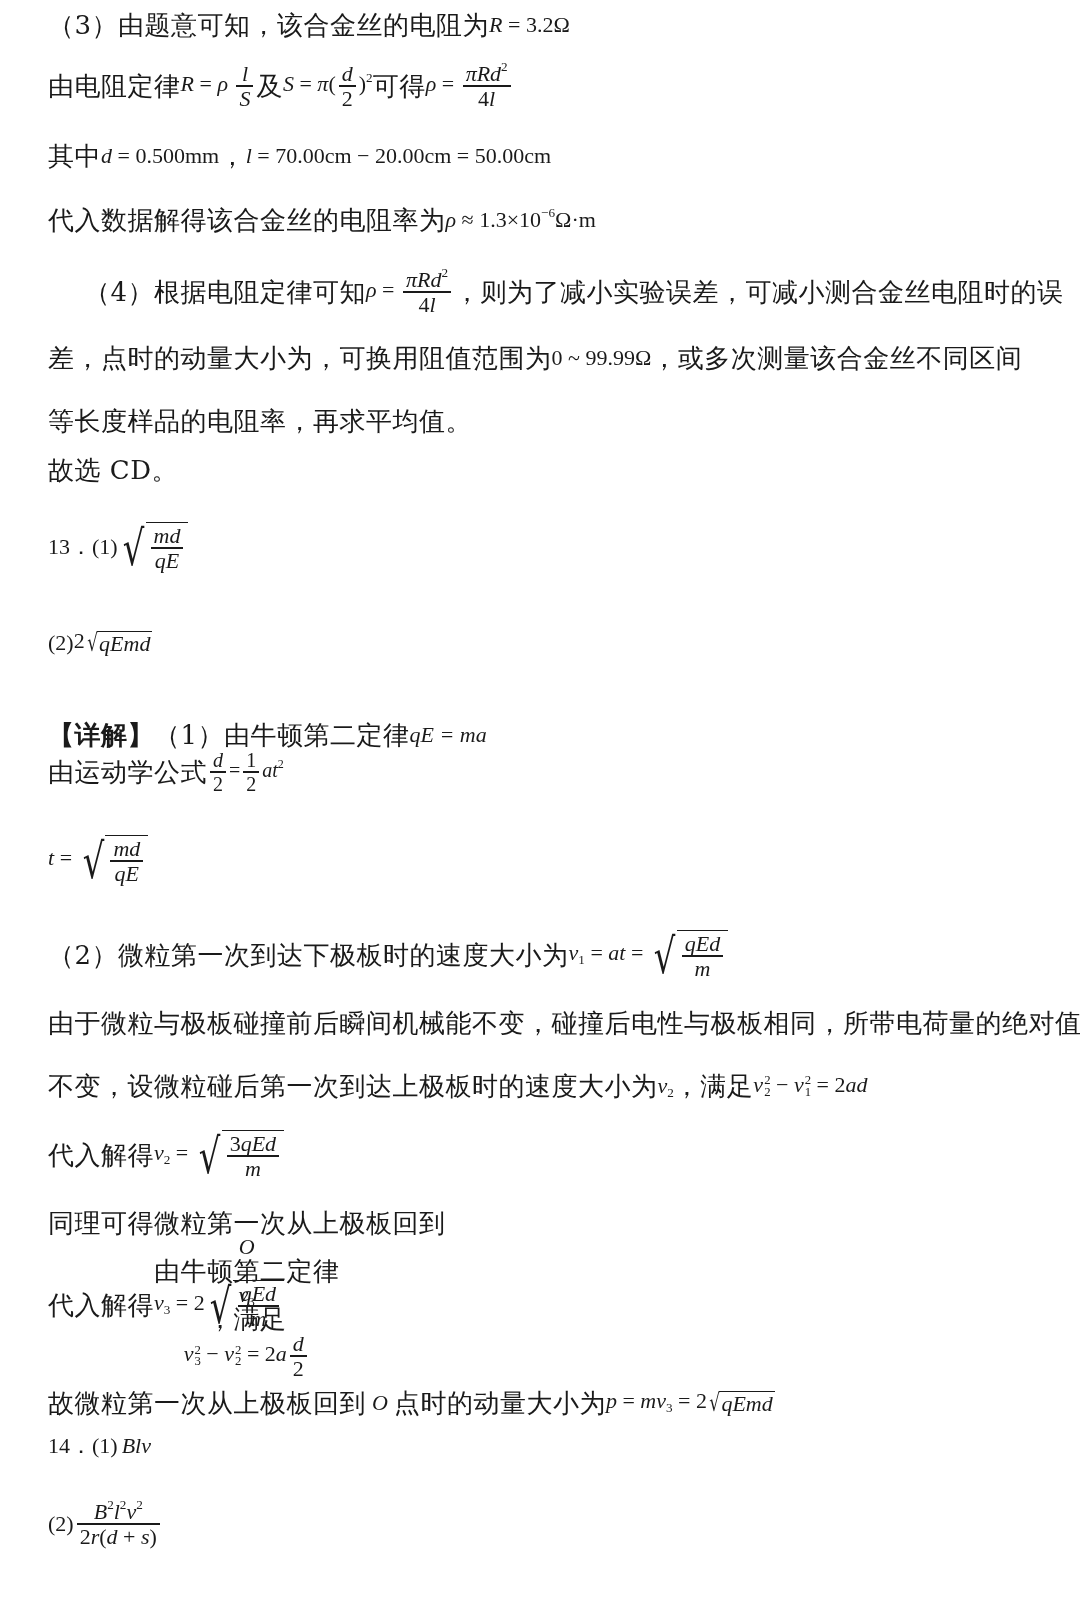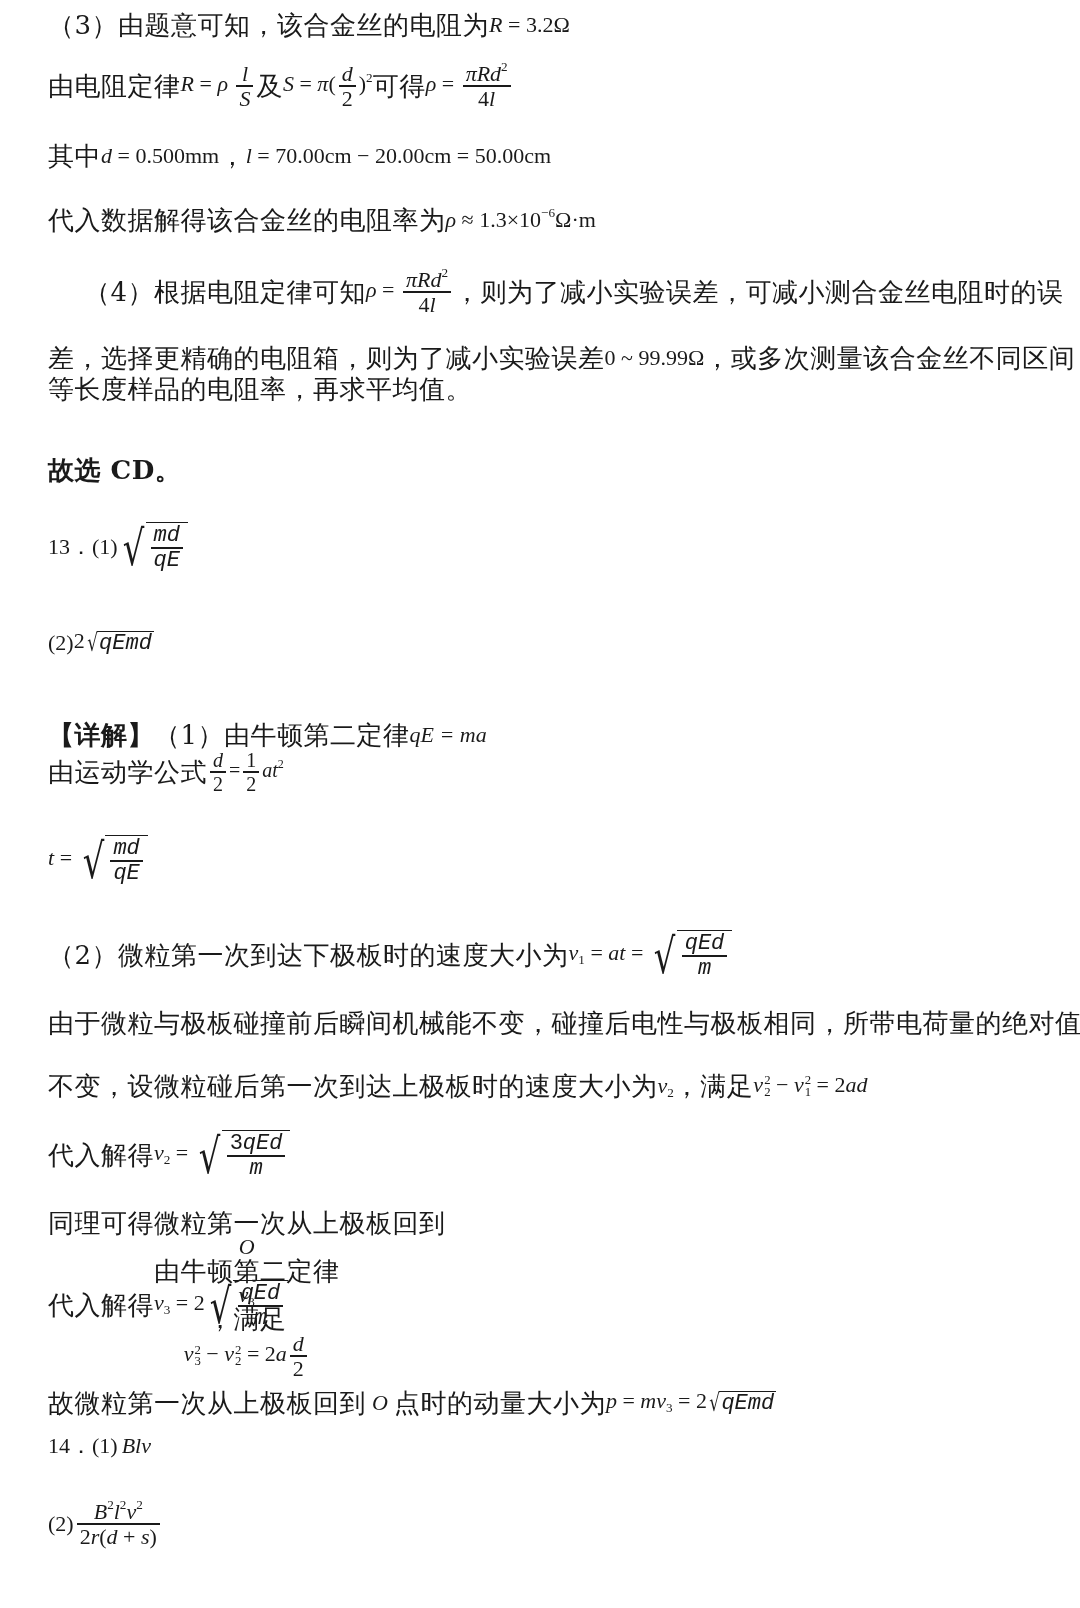--- a/index.html
+++ b/index.html
@@ -11,21 +11,21 @@
   .line { position: absolute; left: 48px; white-space: nowrap; display: flex; align-items: center; line-height: 1; }
   .cn { font-family: "DejaVu Serif", "Liberation Serif", serif; font-size: 26px; letter-spacing: 0.5px; }
   .m { font-family: "Liberation Serif", "DejaVu Serif", serif; font-size: 22px; }
   .i { font-style: italic; }
   .frac { display: inline-flex; flex-direction: column; align-items: center; vertical-align: middle; margin: 0 3px; }
   .frac .num { padding: 0 3px; line-height: 1.05; }
   .frac .bar { align-self: stretch; height: 1.5px; background: #1a1a1a; }
   .frac .den { padding: 0 3px; line-height: 1.1; }
   .sqrt { display: inline-flex; align-items: stretch; vertical-align: middle; }
   .sqrt .rad { font-family: "DejaVu Serif", serif; font-size: 1.35em; line-height: 1; transform: scaleX(0.7); margin-right: -3px; display:flex; align-items:flex-end;}
-  .sqrt .body { border-top: 1.6px solid #1a1a1a; padding: 1px 2px 0 2px; display: inline-flex; align-items: center; font-family: Liberation Mono, monospace; }
+  .sqrt .body { border-top: 1.6px solid #1a1a1a; padding: 1px 2px 0 2px; display: inline-flex; align-items: center; }
   .sqrt.tall .rad { font-size: 2.2em; }
   sup, sub { font-size: 0.6em; line-height: 0; }
   sup { vertical-align: 0.75em; }
   sub { vertical-align: -0.3em; }
   .subsup { display: inline-flex; flex-direction: column; font-size: 0.58em; line-height: 0.9; margin-left: 1px; vertical-align: middle; }
 </style>
 </head>
 <body>
 
 <div class="line" style="top:12px;">
@@ -79,30 +79,30 @@
     <span class="i">ρ</span> = <span class="frac">
         <span class="num i">πRd<sup style="font-style:normal">2</sup></span>
         <span class="bar"></span>
         <span class="den">4<span class="i">l</span></span>
       </span>
   </span>
   <span class="cn">，则为了减小实验误差，可减小测合金丝电阻时的误</span>
 </div>
 
 <div class="line" style="top:345px;">
-  <span class="cn">差，选择更精确的电阻箱，则为了减小实验误差</span>
+  <span class="cn">差，点时的动量大小为，可换用阻值范围为</span>
   <span class="m">0 ~ 99.99Ω</span>
   <span class="cn">，或多次测量该合金丝不同区间</span>
 </div>
 
-<div class="line" style="top:376px;">
+<div class="line" style="top:408px;">
   <span class="cn">等长度样品的电阻率，再求平均值。</span>
 </div>
 
-<div class="line" style="top:457px;font-weight:bold;">
+<div class="line" style="top:457px;">
   <span class="cn">故选 CD。</span>
 </div>
 
 <div class="line" style="top:522px;">
   <span class="m">13．(1)</span>
   <span class="m sqrt tall">
     <span class="rad">√</span>
     <span class="body">
         <span class="frac">
           <span class="num i">md</span>

